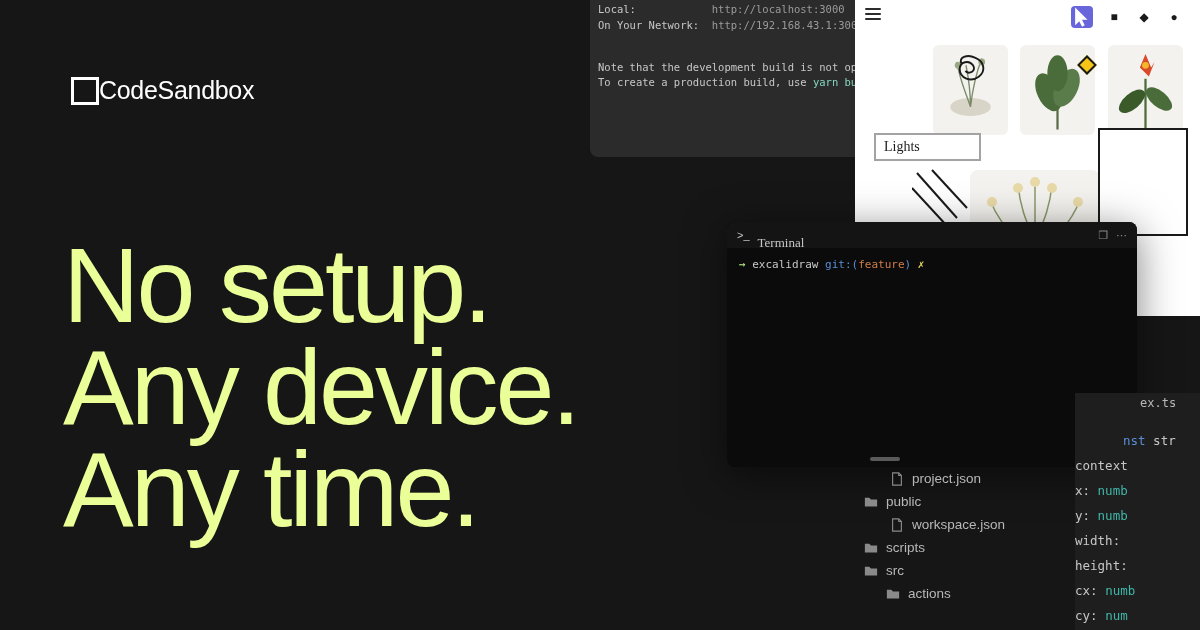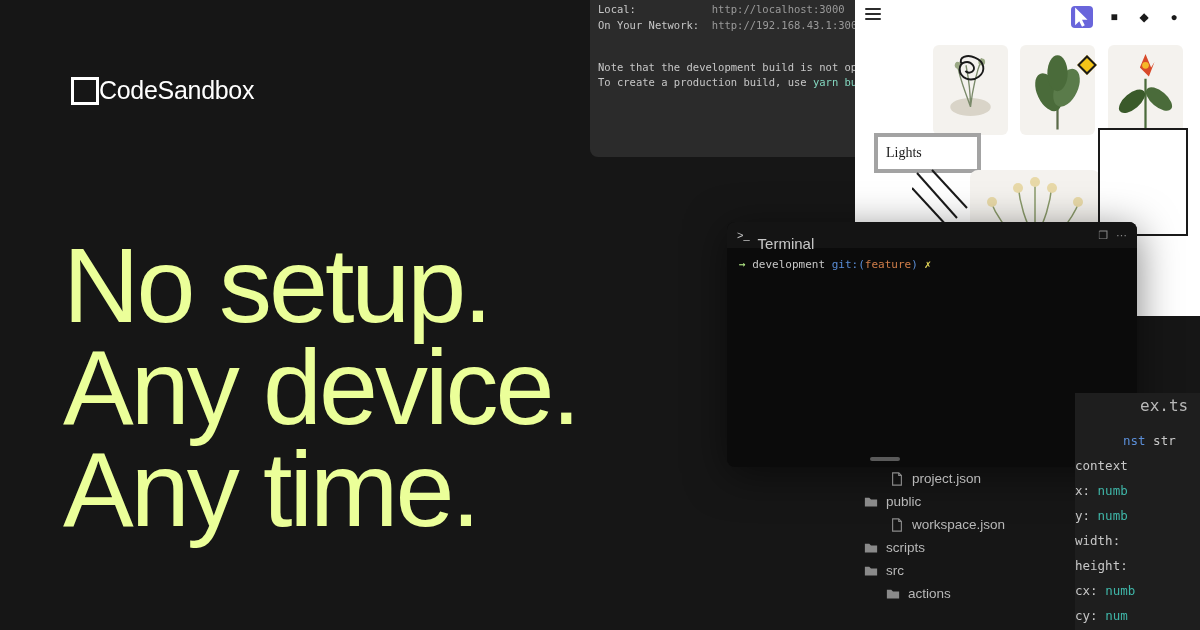--- a/index.html
+++ b/index.html
@@ -141,25 +141,25 @@
       border: 2px solid #1a1a1a;
       background: #f5c518;
       transform: rotate(45deg);
     }
     .lights-label {
       position: absolute;
       top: 133px;
       left: 874px;
       width: 107px;
       height: 28px;
-      border: 4px solid #a3a3a3;
+      border: 2px solid #a3a3a3;
       background: #fff;
       display: flex;
       align-items: center;
-      padding: 16px 8px;
+      padding: 4px 8px;
       font-family: "Comic Sans MS", cursive;
       font-size: 14px;
       color: #1a1a1a;
     }
     .arrow-lines {
       position: absolute;
       top: 168px;
       left: 912px;
       width: 60px;
       height: 60px;
@@ -197,21 +197,21 @@
     }
     .terminal-header {
       height: 26px;
       background: #141414;
       display: flex;
       align-items: center;
       padding: 0 10px;
       gap: 8px;
     }
     .terminal-header .prompt-icon { color: #c7c7c7; font-size: 11px; }
-    .terminal-header .title { color: #c7c7c7; font-size: 15px; font-family: Liberation Sans, sans-serif; margin-top: 16px; }
+    .terminal-header .title { color: #c7c7c7; font-size: 13px; font-family: Liberation Serif, serif; margin-top: 16px; }
     .terminal-header .spacer { flex: 1; }
     .terminal-header .window-icon { color: #8a8a8a; font-size: 11px; }
     .terminal-body {
       padding: 10px 12px;
       font-family: Menlo, Consolas, monospace;
       font-size: 11px;
       color: #c7c7c7;
     }
     .terminal-body .arrow { color: #b8f28b; }
     .terminal-body .branch-git { color: #5a8dd6; }
@@ -255,21 +255,21 @@
       background: #1e1e1e;
       font-family: Menlo, Consolas, monospace;
       font-size: 12.5px;
       display: flex;
     }
     .editor-tab {
       position: absolute;
       top: -1px;
       left: 65px;
       color: #b8b8b8;
-      font-size: 16px;
+      font-size: 12px;
       padding: 4px 0;
     }
     .gutter {
       width: 45px;
       padding-top: 60px;
       text-align: right;
       padding-right: 10px;
       color: #6b6b6b;
       background: #1e1e1e;
     }
@@ -394,21 +394,21 @@
   <div class="terminal-header">
     <span class="prompt-icon">&gt;_</span>
     <span class="title">Terminal</span>
     <span class="spacer"></span>
     <span class="window-icon">❐</span>
     <span class="window-icon">⋯</span>
   </div>
   <div class="terminal-body">
     <span class="arrow">→</span>
     <span> </span>
-    <span>development</span>
+    <span>excalidraw</span>
     <span> </span>
     <span class="branch-git">git:(</span><span class="branch-name">feature</span><span class="branch-git">)</span>
     <span> </span>
     <span class="dirty">✗</span>
   </div>
 </div>
 
 <div class="filetree">
   <div class="filetree-placeholder"></div>
   <div class="tree-row">

